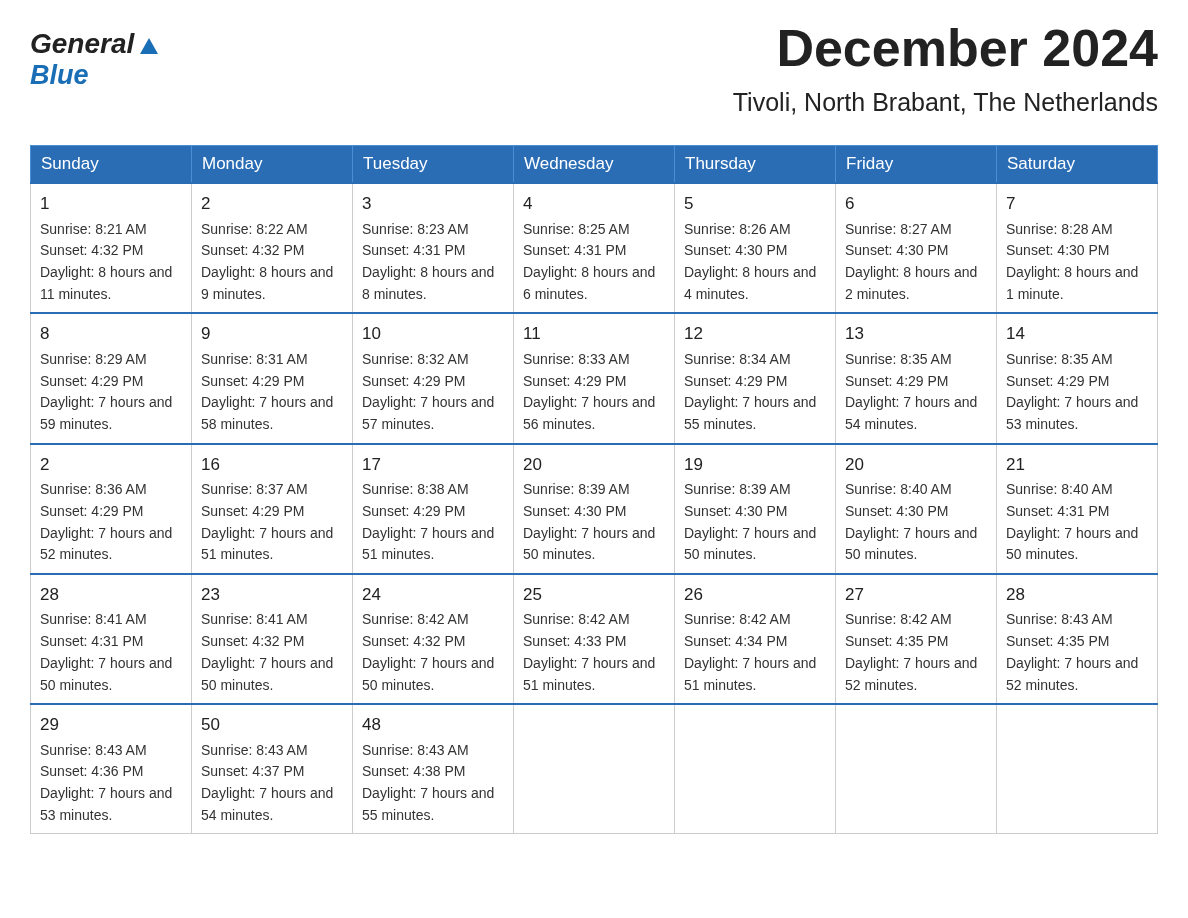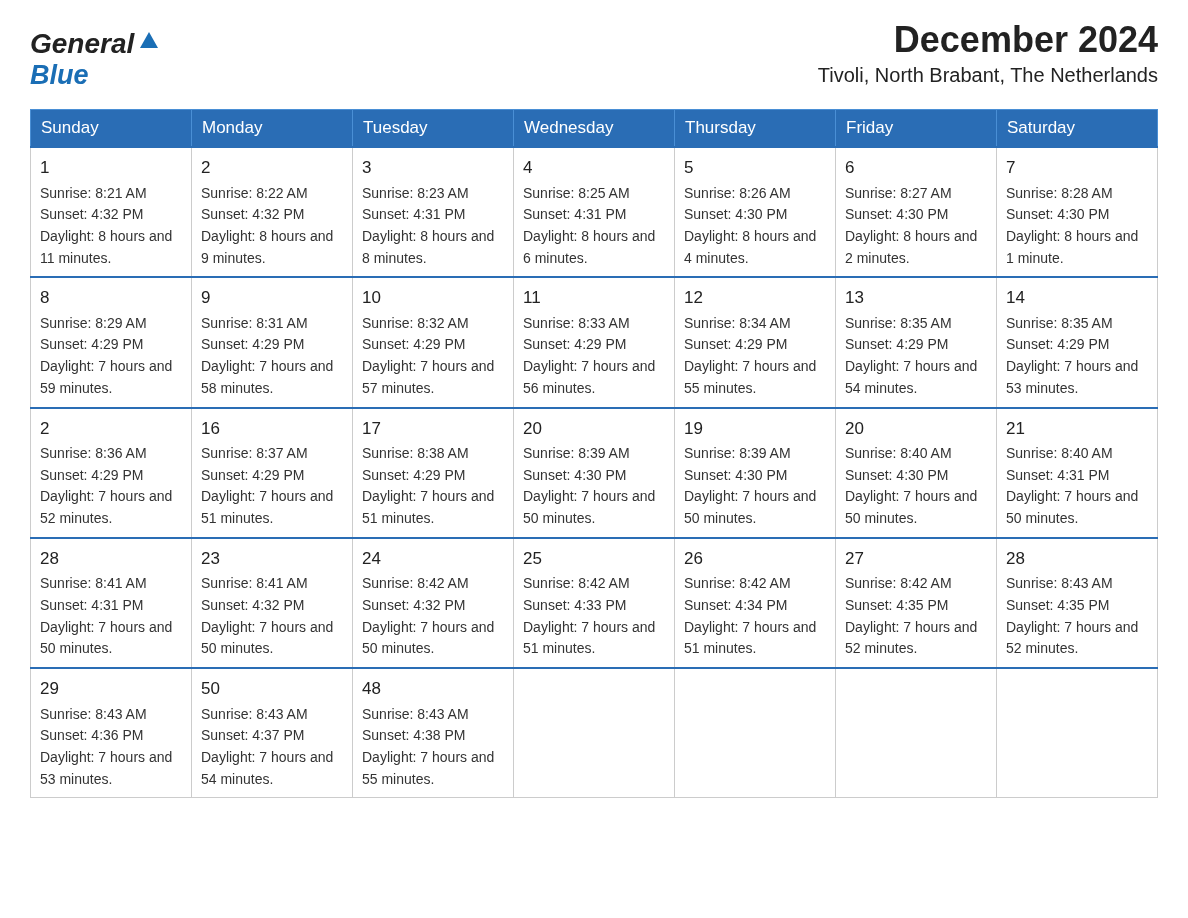--- a/index.html
+++ b/index.html
@@ -20,35 +20,35 @@
     .logo {
       display: flex;
       flex-direction: column;
       align-items: flex-start;
       padding-top: 8px;
     }
     .title-block {
       text-align: right;
     }
     .title-block h1 {
-      font-size: 36px;
+      font-size: 52px;
       font-weight: bold;
       color: #222;
       line-height: 1.1;
     }
     .title-block h2 {
-      font-size: 20px;
+      font-size: 25px;
       font-weight: normal;
       color: #222;
-      margin-top: 4px;
+      margin-top: 11px;
     }
     .calendar {
       width: 100%;
       border-collapse: collapse;
-      margin-top: 18px;
+      margin-top: 28px;
     }
     .calendar thead th {
       background: #2a6db5;
       color: #fff;
       font-size: 17px;
       font-weight: normal;
       padding: 8px 10px;
       text-align: left;
       border: 1px solid #4a8fd5;
     }
@@ -75,21 +75,21 @@
       font-size: 14px;
       color: #333;
       line-height: 1.55;
     }
     .empty-cell {
       background: #fff;
     }
     
     .logo-row {
       display: flex;
-      align-items: flex-start;
+      align-items: flex-end;
     }
     .logo-general {
       font-size: 28px;
       font-weight: bold;
       color: #222;
       font-style: italic;
     }
     .logo-arrow {
       display: inline-block;
       margin-left: 4px;

